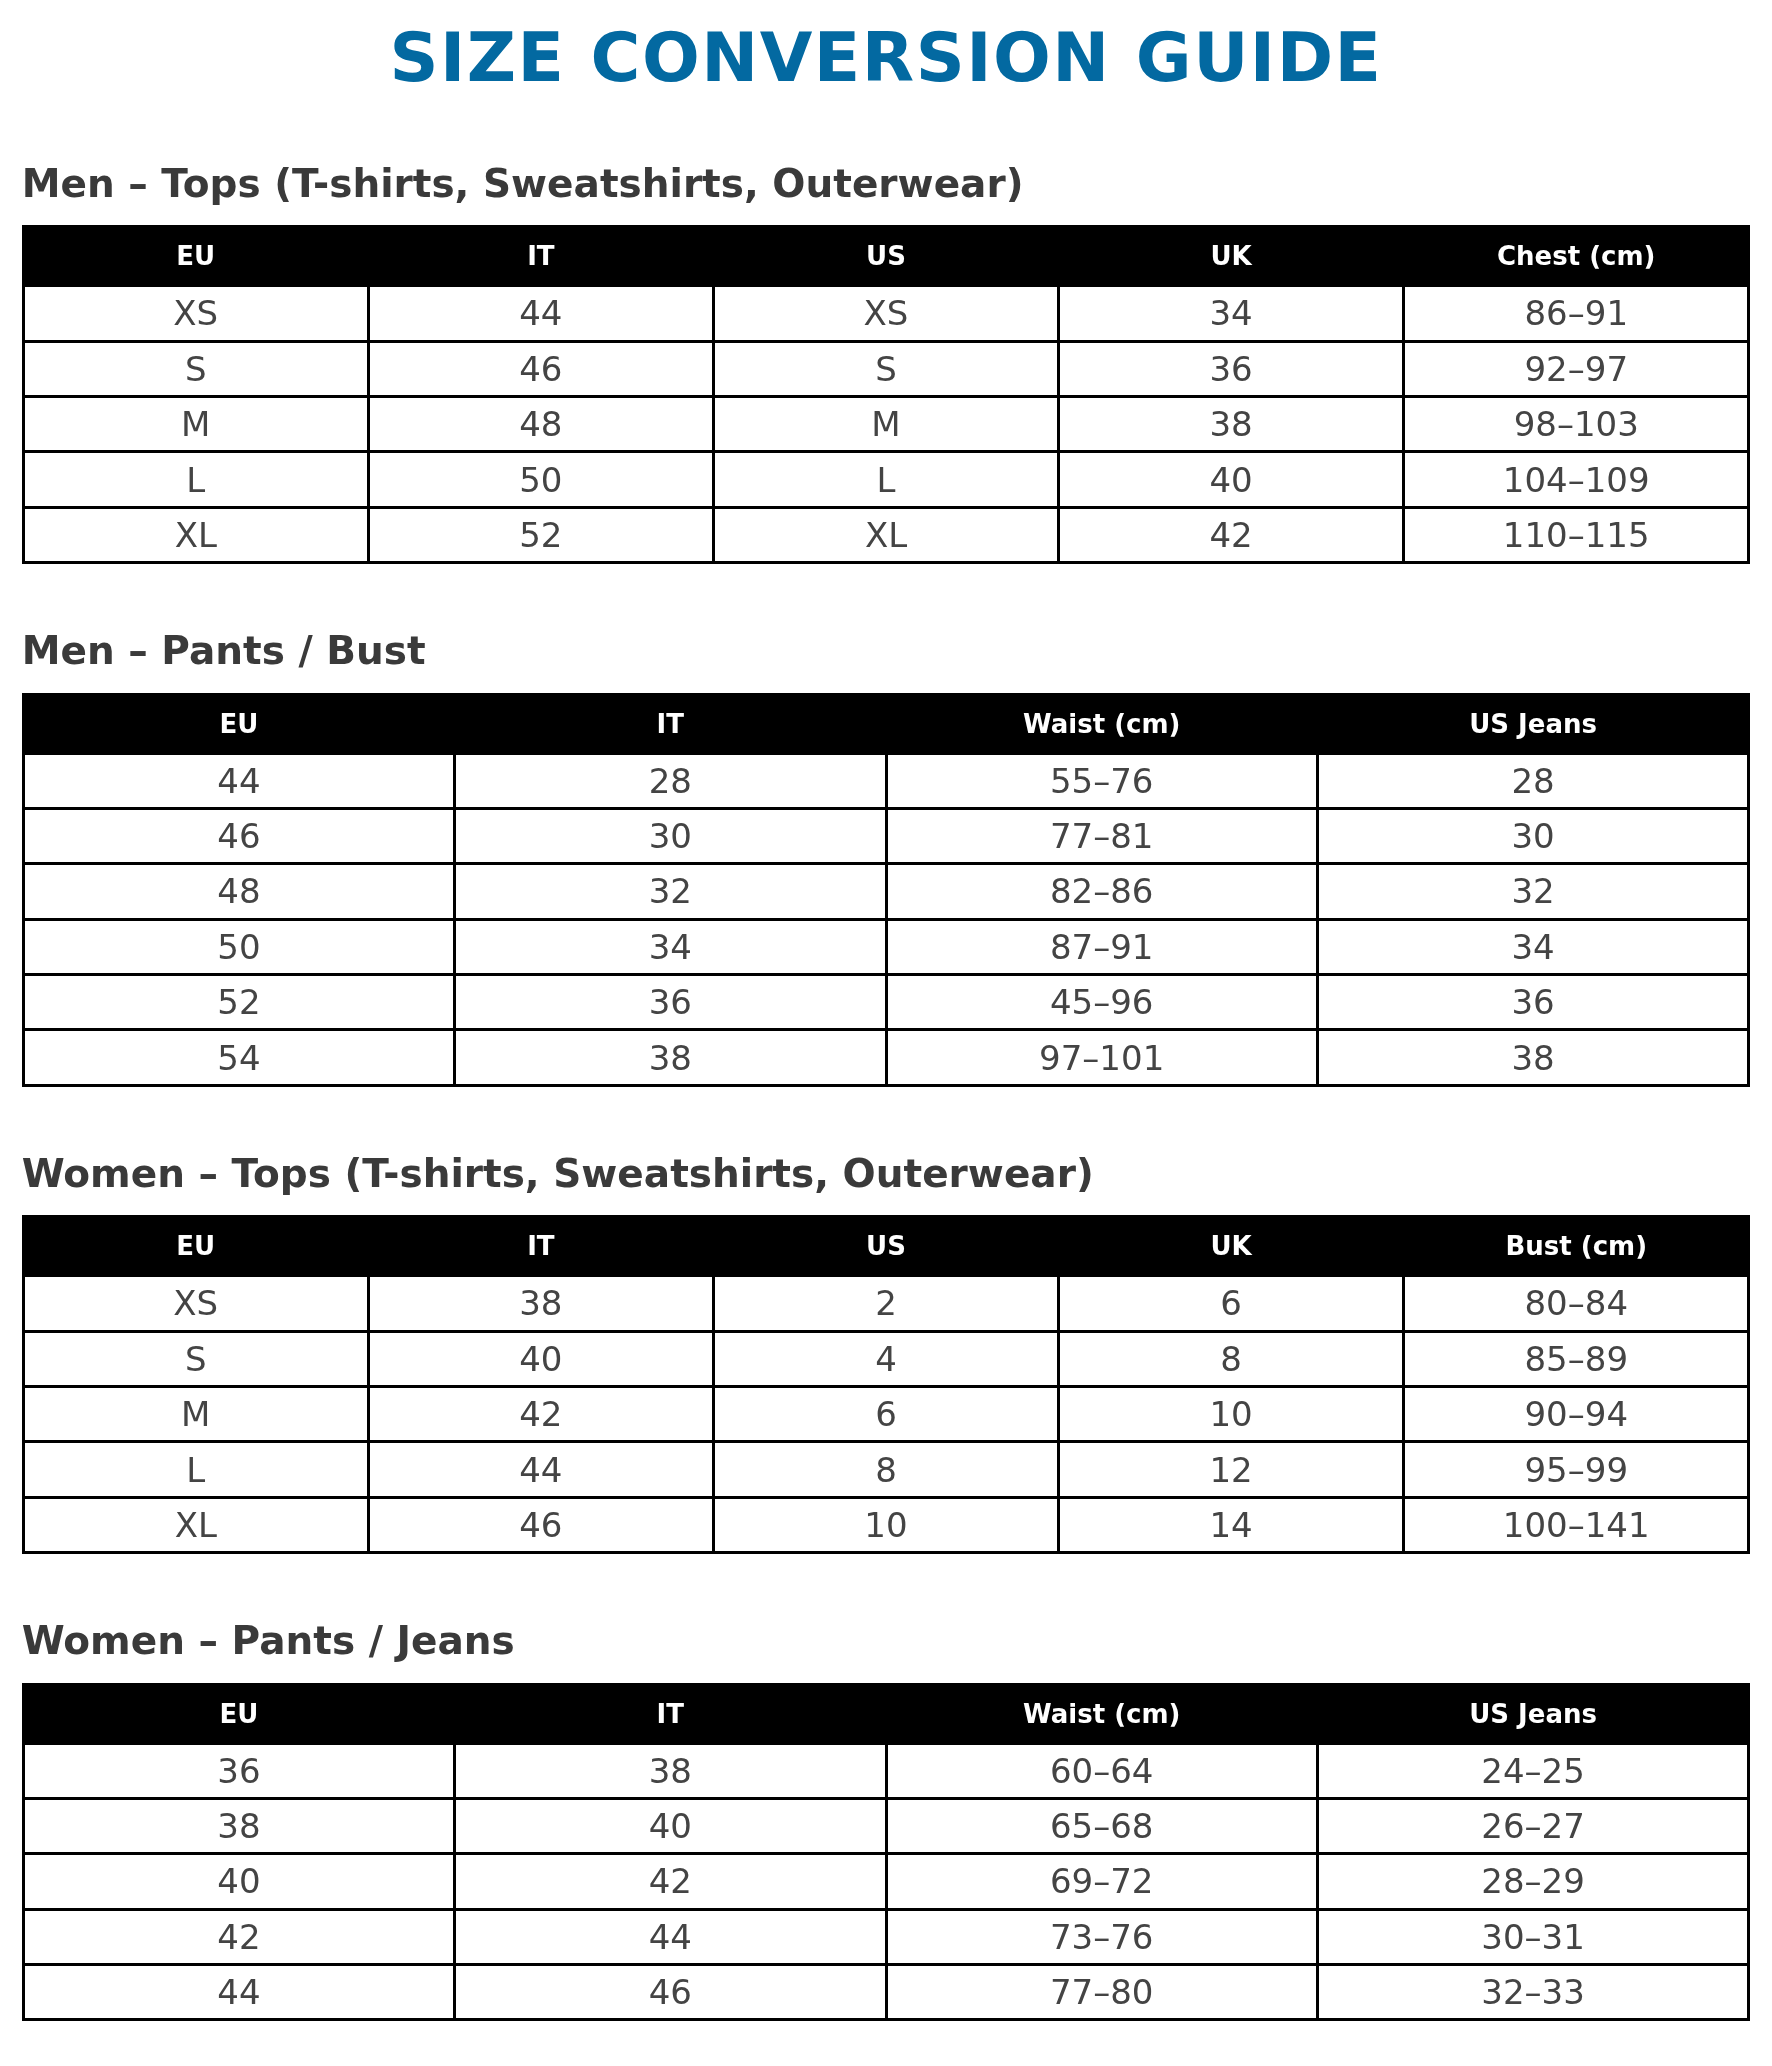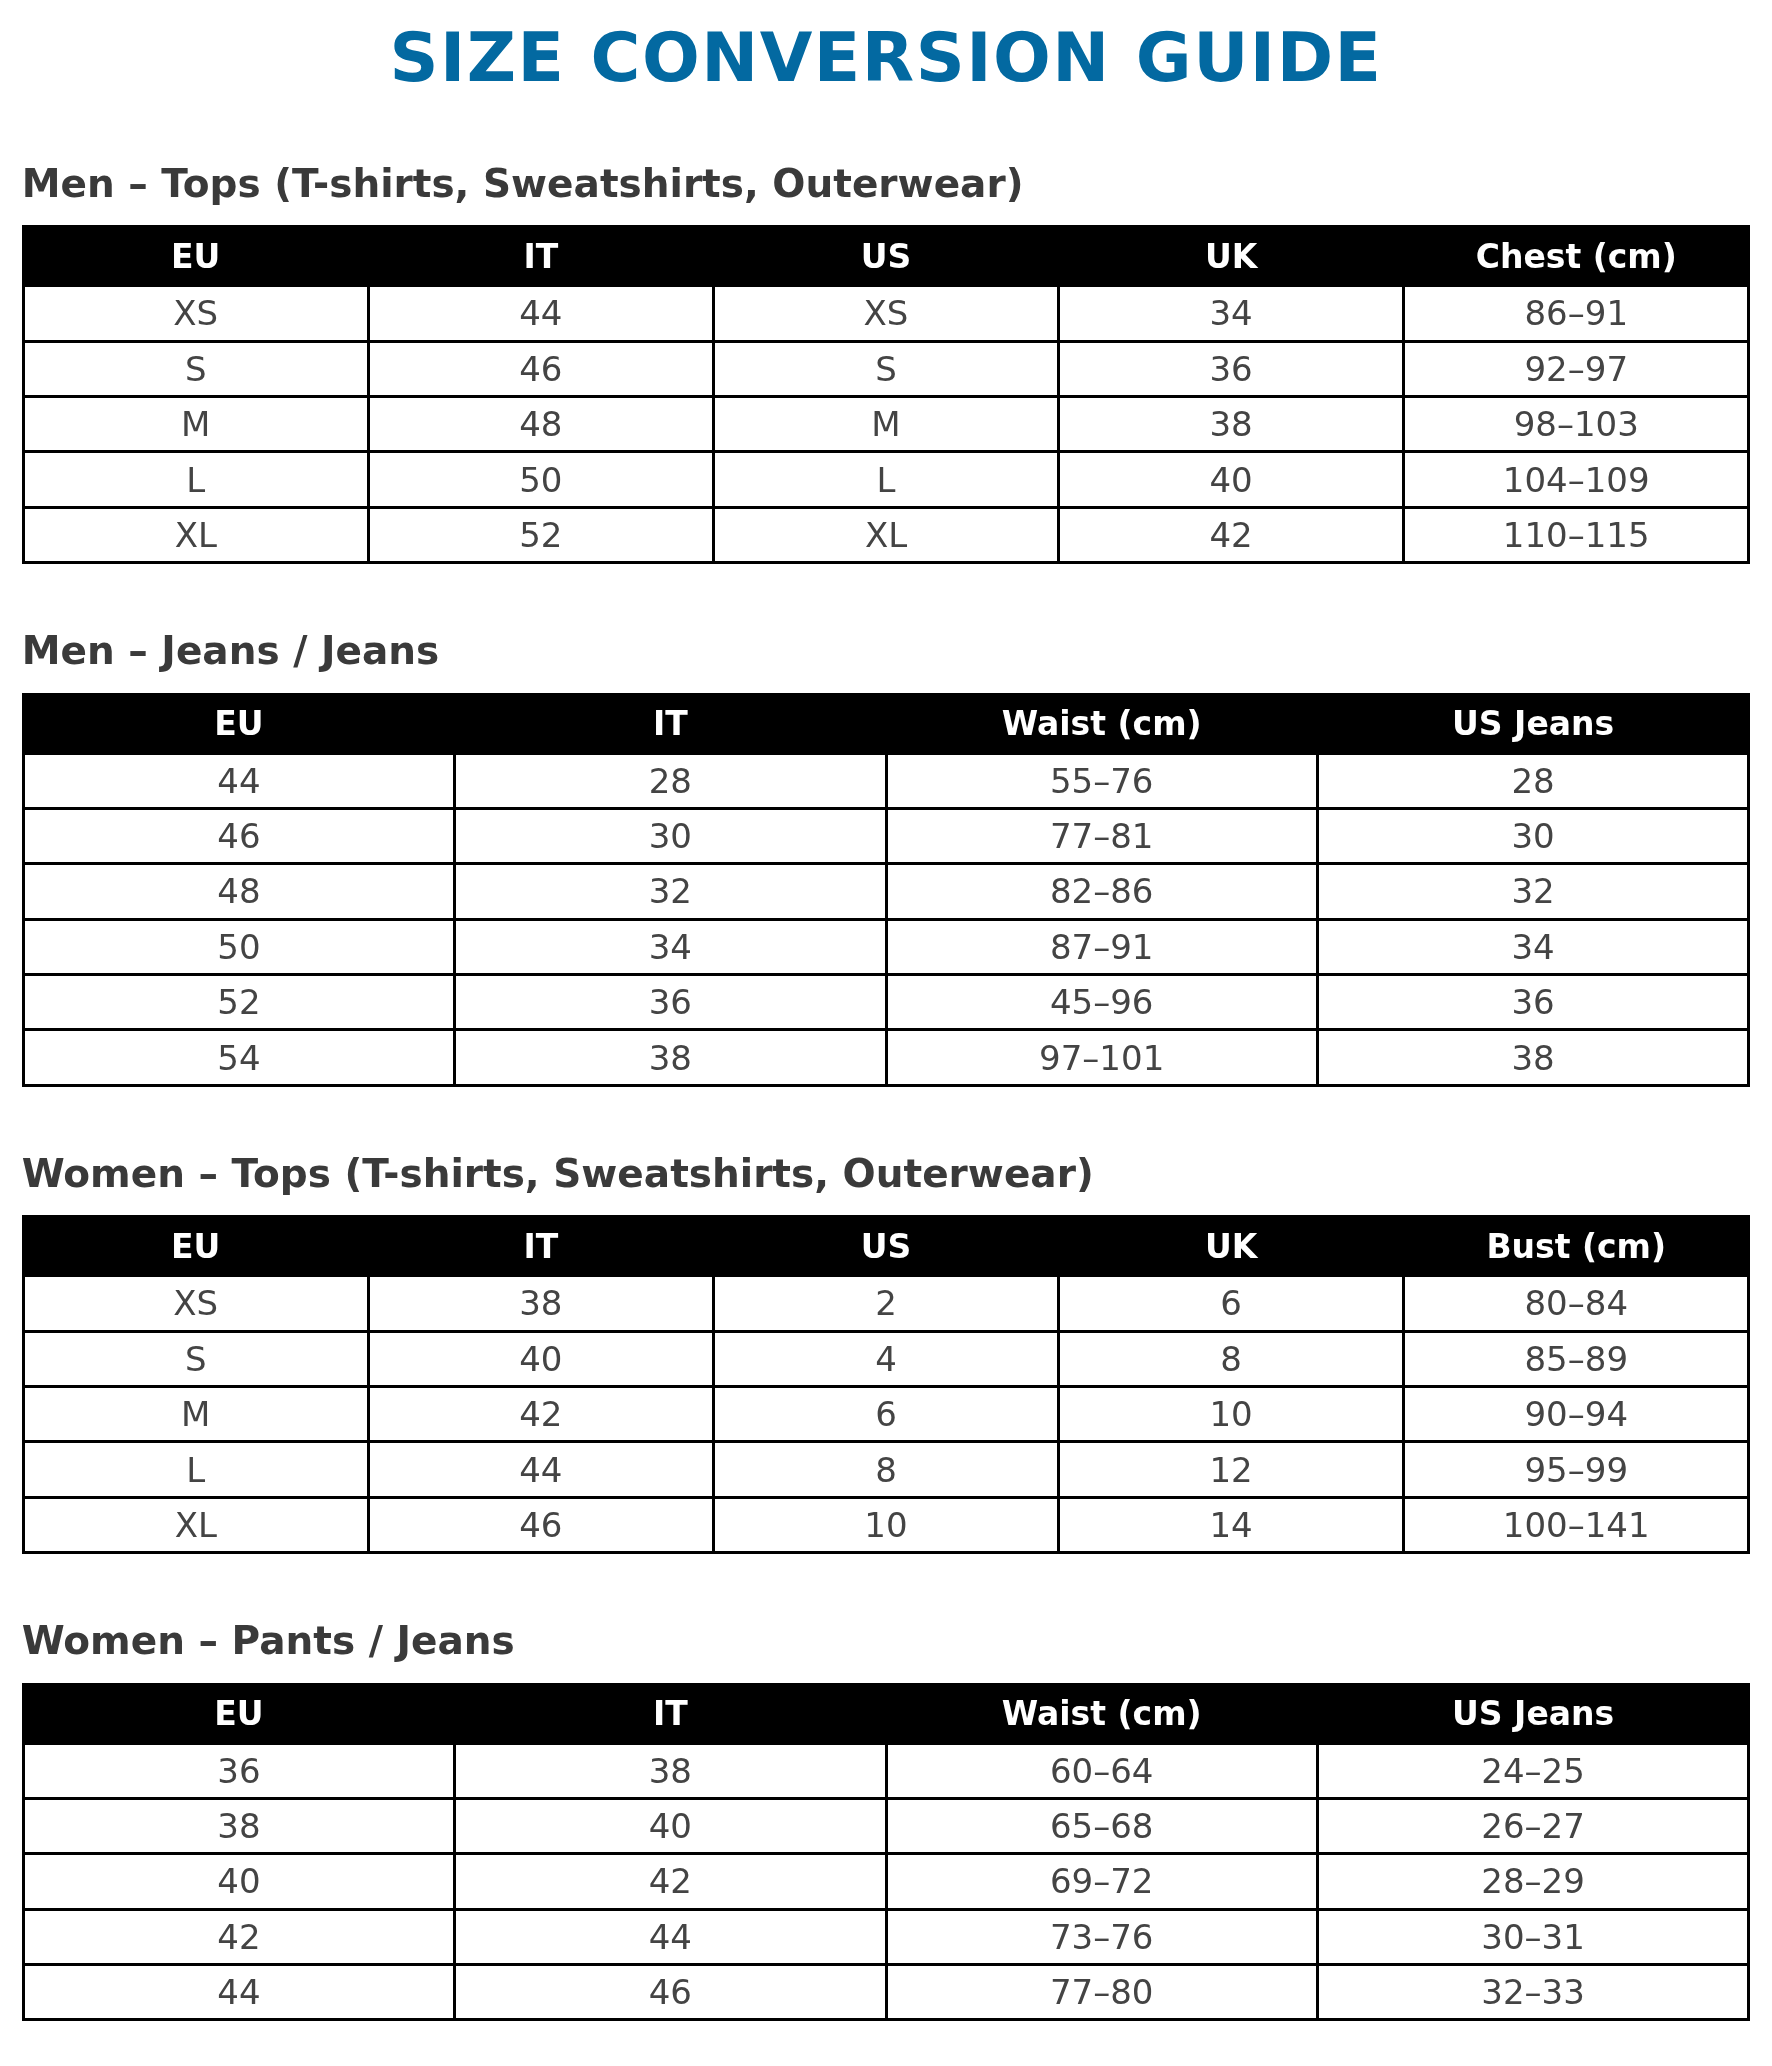--- a/index.html
+++ b/index.html
@@ -37,21 +37,21 @@
   }
   table.size-table {
     width: 100%;
     border-collapse: collapse;
     table-layout: fixed;
     border: 3.9px solid #000000;
   }
   table.size-table th {
     background: #000000;
     color: #ffffff;
-    font-size: 33px;
+    font-size: 26px;
     font-weight: 700;
     text-align: center;
     height: 59px;
     padding: 4.6px 6.2px;
     border: 3.1px solid #000000;
   }
   table.size-table td {
     background: #ffffff;
     color: #444444;
     font-size: 34px;
@@ -115,21 +115,21 @@
             <td>52</td>
             <td>XL</td>
             <td>42</td>
             <td>110–115</td>
           </tr>
         </tbody>
       </table>
   </section>
 
   <section>
-    <h2 class="section-heading">Men – Jeans / Jeans</h2>
+    <h2 class="section-heading">Men – Pants / Bust</h2>
     <table class="size-table">
         <thead>
           <tr>
             <th>EU</th>
             <th>IT</th>
             <th>Waist (cm)</th>
             <th>US Jeans</th>
           </tr>
         </thead>
         <tbody>

